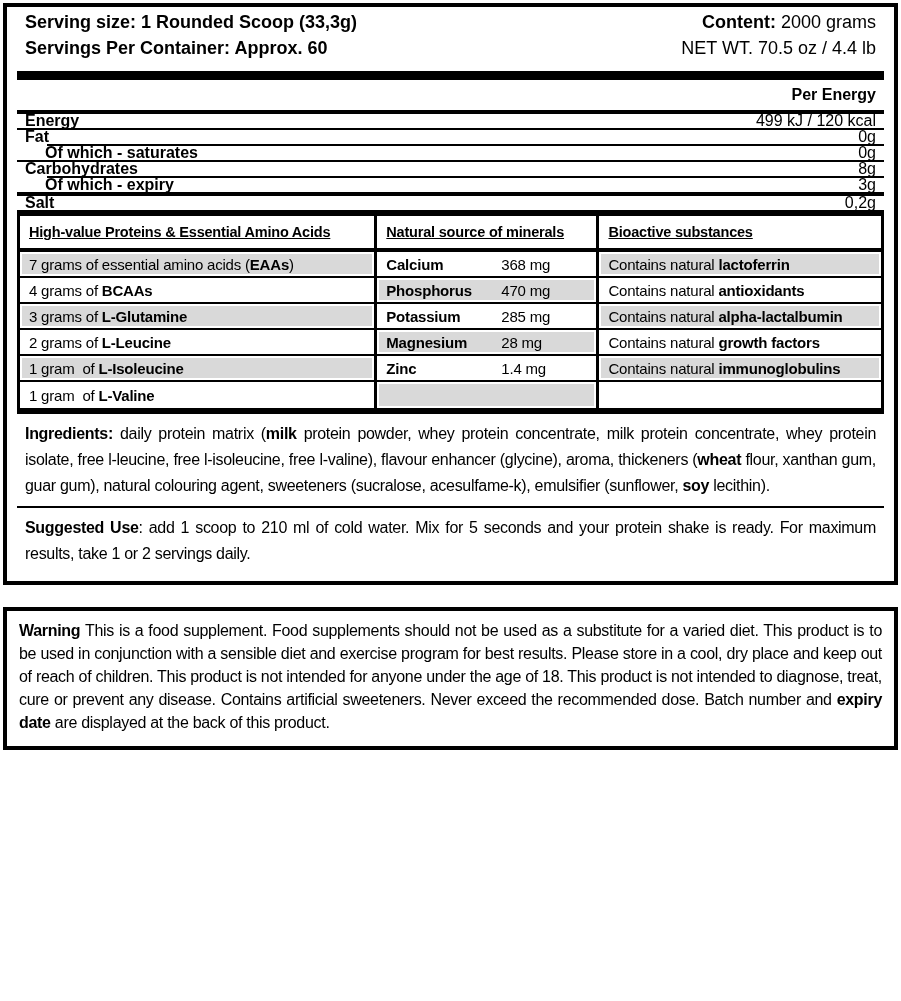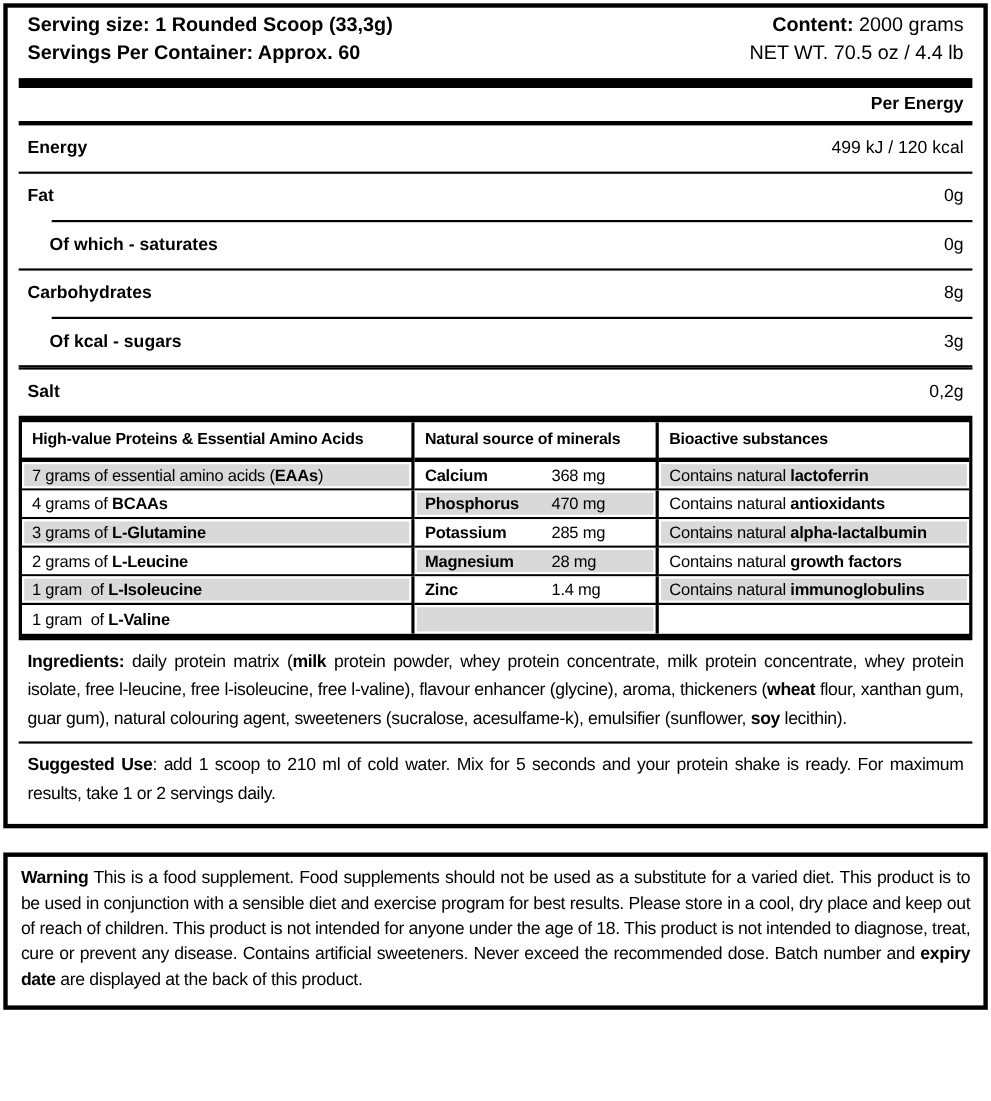--- a/index.html
+++ b/index.html
@@ -50,40 +50,41 @@
     text-align:right;
     padding-right:8px;
   }
   .sep{height:2px;background:var(--ink);}
   .sep.thick{height:4px;}
   .sep.indent{margin-left:30px;}
   .n-row{
     display:flex;
     justify-content:space-between;
     align-items:center;
-    height:42px;
+    height:14px;
     font-size:16px;
     padding:0 8px;
   }
   .n-row .n-label{font-weight:bold;}
   .n-row.sub .n-label{padding-left:20px;}
   .matrix{
     display:grid;
     grid-template-columns:41.5% 25.8% 32.7%;
     border:3px solid var(--ink);
     border-top-width:6px;
     border-bottom-width:6px;
   }
   .m-head{
     font-weight:bold;
     font-size:14.5px;
     letter-spacing:-0.2px;
     padding:8px 9px;
     border-bottom:4px solid var(--ink);
     background:var(--paper);
+    text-decoration:underline;
   }
   .c1,.c2{border-right:3px solid var(--ink);}
   .m-cell{
     height:26px;
     border-bottom:2px solid var(--ink);
     display:flex;
     background:var(--paper);
   }
   .m-cell.last{border-bottom:none;}
   .m-cell .in{
@@ -155,21 +156,21 @@
           <span class="n-label">Of which - saturates</span>
           <span class="n-value">0g</span>
         </div>
         <div class="sep"></div>
         <div class="n-row">
           <span class="n-label">Carbohydrates</span>
           <span class="n-value">8g</span>
         </div>
         <div class="sep indent"></div>
         <div class="n-row sub">
-          <span class="n-label">Of kcal - sugars</span>
+          <span class="n-label">Of which - expiry</span>
           <span class="n-value">3g</span>
         </div>
         <div class="sep"></div>
         <div class="sep"></div>
         <div class="n-row">
           <span class="n-label">Salt</span>
           <span class="n-value">0,2g</span>
         </div>
       </div>
 

